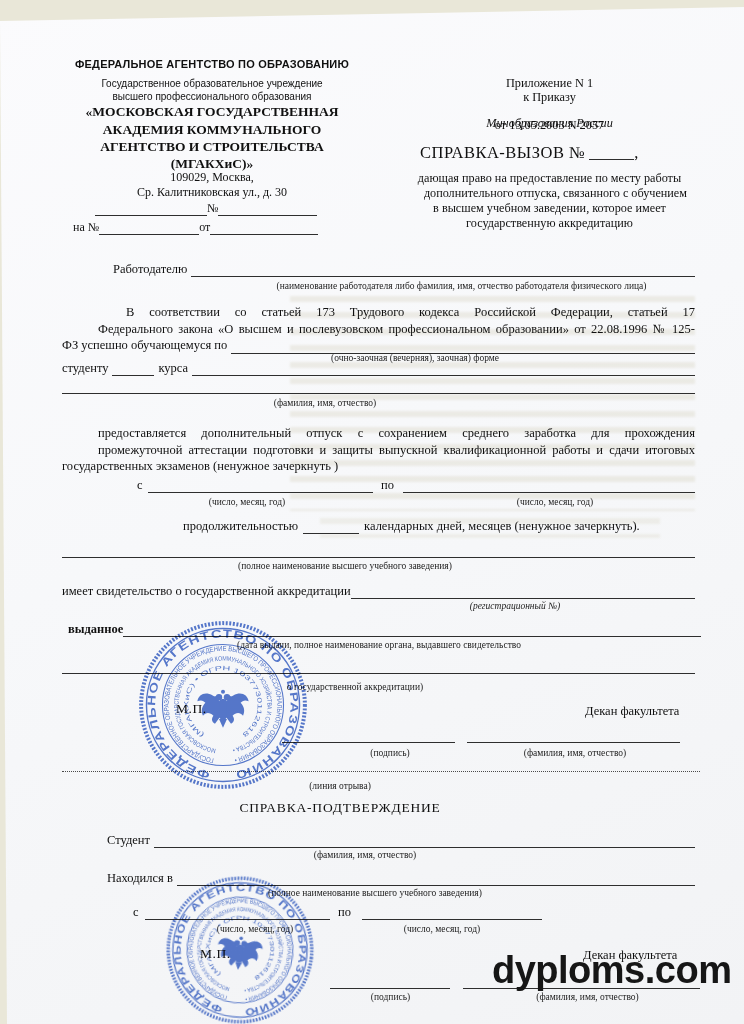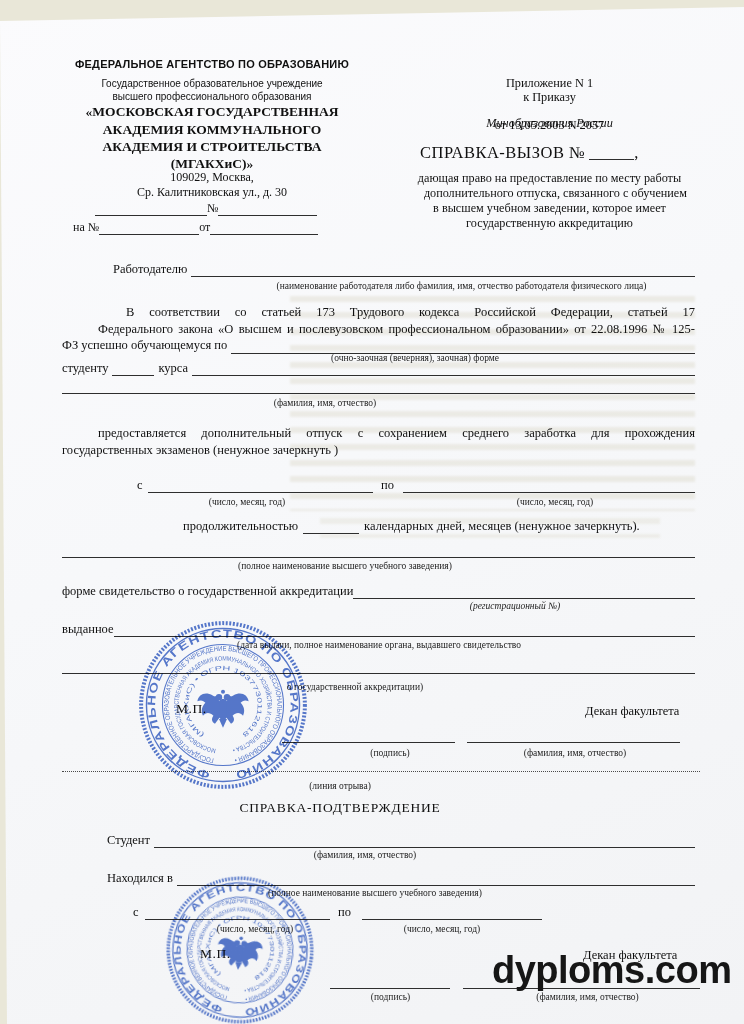--- a/index.html
+++ b/index.html
@@ -38,21 +38,21 @@
   <div class="content">
 
     <div class="bleed" style="left:290px;top:296px;width:405px;height:215px;"></div>
     <div class="bleed" style="left:320px;top:518px;width:340px;height:20px;opacity:.8;"></div>
 
     <div class="t sans ctr" style="left:57px;top:57px;width:310px;font-weight:bold;font-size:11px;letter-spacing:.2px;">ФЕДЕРАЛЬНОЕ АГЕНТСТВО ПО ОБРАЗОВАНИЮ</div>
     <div class="t sans ctr" style="left:57px;top:76px;width:310px;font-size:10px;">Государственное образовательное учреждение</div>
     <div class="t sans ctr" style="left:57px;top:89px;width:310px;font-size:10px;">высшего профессионального образования</div>
     <div class="t ctr" style="left:57px;top:122px;width:310px;font-weight:bold;font-size:13.5px;">АКАДЕМИЯ КОММУНАЛЬНОГО</div>
     <div class="t ctr" style="left:57px;top:104px;width:310px;font-weight:bold;font-size:13.5px;">«МОСКОВСКАЯ ГОСУДАРСТВЕННАЯ</div>
-    <div class="t ctr" style="left:57px;top:139px;width:310px;font-weight:bold;font-size:13.5px;">АКАДЕМИЯ И СТРОИТЕЛЬСТВА</div>
+    <div class="t ctr" style="left:57px;top:139px;width:310px;font-weight:bold;font-size:13.5px;">АГЕНТСТВО И СТРОИТЕЛЬСТВА</div>
     <div class="t ctr" style="left:57px;top:156px;width:310px;font-weight:bold;font-size:13.5px;">(МГАКХиС)»</div>
     <div class="t ctr" style="left:57px;top:170px;width:310px;font-size:12px;">109029, Москва,</div>
     <div class="t ctr" style="left:57px;top:185px;width:310px;font-size:12px;">Ср. Калитниковская ул., д. 30</div>
 
     <div class="row" style="left:95px;top:201px;width:222px;font-size:12px;">
       <span class="bl" style="width:112px;"></span>
       <span>№</span>
       <span class="bl grow"></span>
     </div>
     <div class="row" style="left:73px;top:220px;width:245px;font-size:12px;">
@@ -97,46 +97,47 @@
       <span>студенту</span>
       <span class="bl" style="width:42px;margin:0 4px;"></span>
       <span>курса</span>
       <span class="bl grow" style="margin-left:4px;"></span>
     </div>
     <div class="line" style="left:62px;top:393px;width:633px;"></div>
     <div class="hint" style="left:200px;top:398px;width:250px;">(фамилия, имя, отчество)</div>
 
     <div class="para" style="left:62px;top:425px;width:633px;">
       <div class="just">предоставляется дополнительный отпуск с сохранением среднего заработка для прохождения</div>
+      <div class="just">промежуточной аттестации подготовки и защиты выпускной квалификационной работы и сдачи итоговых</div>
       <div>государственных экзаменов (ненужное зачеркнуть )</div>
     </div>
 
     <div class="t" style="left:137px;top:478px;">с</div>
     <div class="line" style="left:148px;top:492px;width:225px;"></div>
     <div class="t" style="left:381px;top:478px;">по</div>
     <div class="line" style="left:403px;top:492px;width:292px;"></div>
     <div class="hint" style="left:172px;top:497px;width:150px;">(число, месяц, год)</div>
     <div class="hint" style="left:480px;top:497px;width:150px;">(число, месяц, год)</div>
 
     <div class="row" style="left:183px;top:519px;">
       <span>продолжительностью</span>
       <span class="bl" style="width:56px;margin:0 5px;"></span>
       <span>календарных дней, месяцев (ненужное зачеркнуть).</span>
     </div>
 
     <div class="line" style="left:62px;top:557px;width:633px;"></div>
     <div class="hint" style="left:220px;top:561px;width:250px;">(полное наименование высшего учебного заведения)</div>
 
     <div class="row" style="left:62px;top:584px;width:633px;">
-      <span>форме свидетельство о государственной аккредитации</span>
+      <span>имеет свидетельство о государственной аккредитации</span>
       <span class="bl grow"></span>
     </div>
     <div class="hint" style="left:440px;top:601px;width:150px;font-style:italic;">(регистрационный  №)</div>
 
-    <div class="row" style="left:62px;top:622px;width:633px;">
+    <div class="row" style="left:68px;top:622px;width:633px;font-weight:bold;">
       <span>выданное</span>
       <span class="bl grow"></span>
     </div>
     <div class="hint" style="left:237px;top:640px;width:430px;text-align:left;">(дата выдачи, полное наименование органа, выдавшего свидетельство</div>
 
     <div class="line" style="left:62px;top:673px;width:633px;"></div>
     <div class="hint" style="left:230px;top:682px;width:250px;">о государственной аккредитации)</div>
 
     <div class="mp" style="left:176px;top:701px;">М.П.</div>
     <div class="t" style="left:585px;top:704px;">Декан факультета</div>

